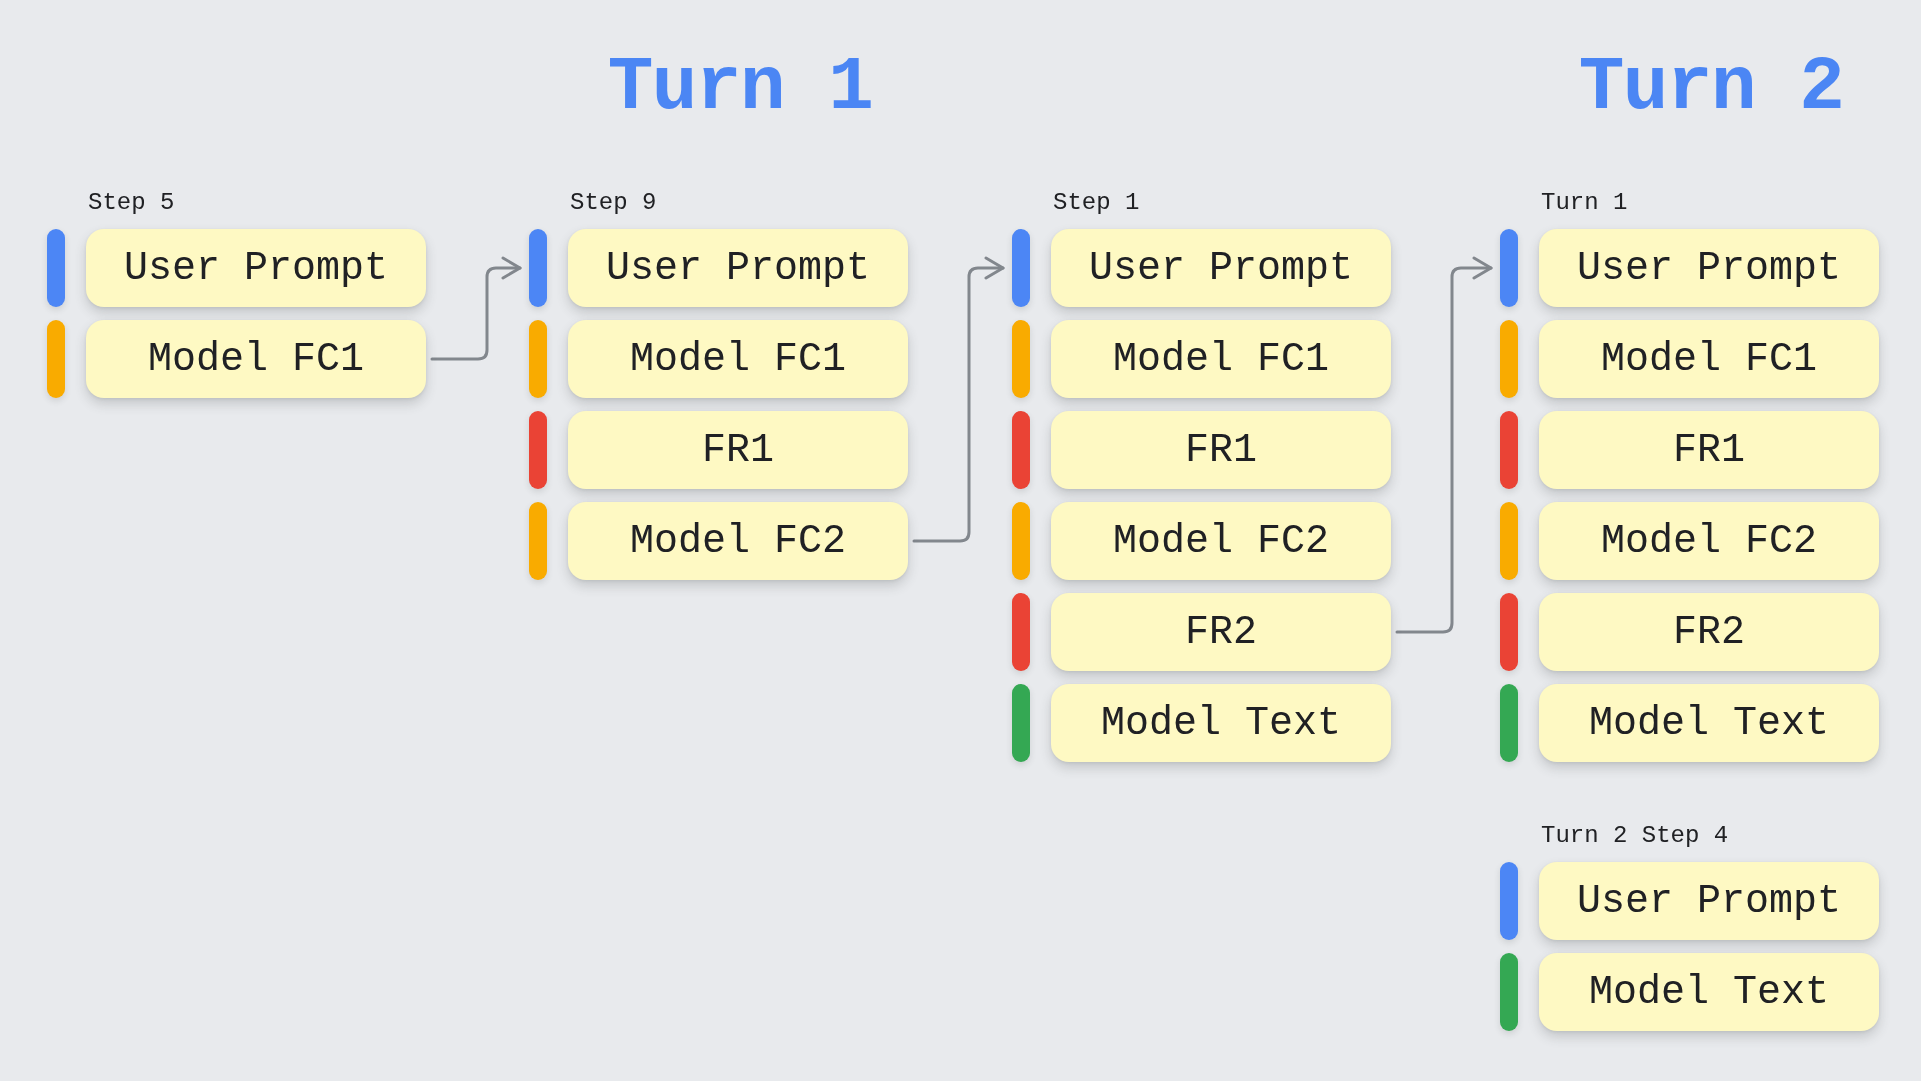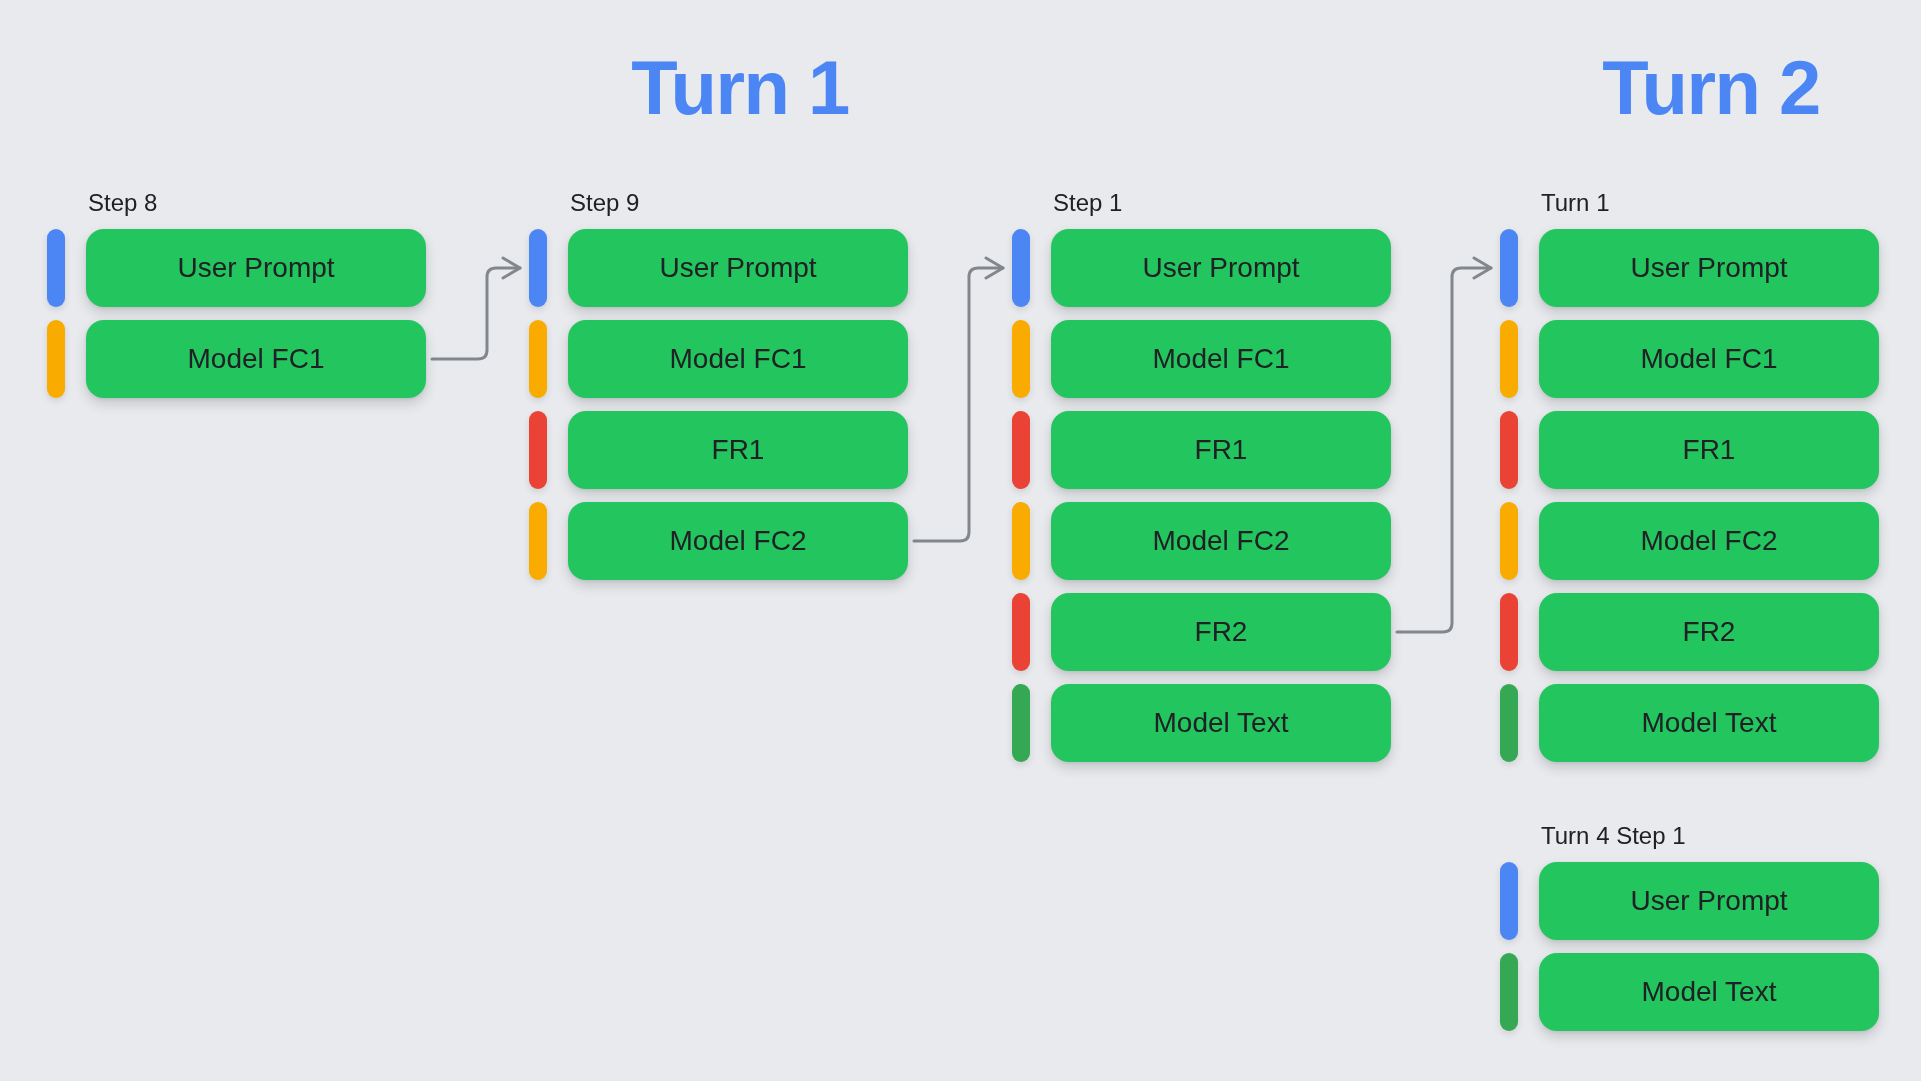--- a/index.html
+++ b/index.html
@@ -3,42 +3,42 @@
 <meta charset="utf-8">
 <style>
   html,body{margin:0;padding:0;}
   body{
     width:1921px;height:1081px;
     background:#e8eaed;
     font-family:"Liberation Sans",sans-serif;
     position:relative;overflow:hidden;
     -webkit-font-smoothing:antialiased;
   }
-  .canvas{position:absolute;inset:0;}
+  .canvas{position:absolute;inset:0;font-family:Liberation Mono, monospace;}
   .title{
     position:absolute;top:50px;
     transform:translateX(-50%);
     font-size:76px;font-weight:700;letter-spacing:-1.5px;
     white-space:nowrap;line-height:1;
   }
   .title-1{left:740px;}
   .title-2{left:1711px;text-align:center;}
   .col-label{
     position:absolute;
     font-size:24px;color:#202124;line-height:1.2;
     white-space:nowrap;
   }
   .bar{
     position:absolute;width:18px;border-radius:9px;
     box-shadow:0 3px 6px rgba(60,64,67,.15);
   }
   .box{
-    position:absolute;background:#22c55e;border-radius:18px;
+    position:absolute;background:#fef9c3;border-radius:18px;
     display:flex;align-items:center;justify-content:center;
-    font-size:28px;color:#202124;white-space:nowrap;
+    font-size:40px;color:#202124;white-space:nowrap;
     box-shadow:0 6px 12px rgba(60,64,67,.20), 0 1px 3px rgba(60,64,67,.10);
   }
   #arrows-svg{position:absolute;left:0;top:0;pointer-events:none;}
   .arrow{fill:none;stroke:#82878d;stroke-width:3;stroke-linejoin:round;stroke-linecap:round;}
 </style>
 </head>
 <body style="background: rgb(232, 234, 237);">
 
 <div class="canvas">
   <div class="title title-1" style="color: rgb(75, 134, 244);">Turn 1</div>
@@ -50,21 +50,21 @@
         <path d="M3,2 L20,12 L3,22" fill="none" stroke="#82878d" stroke-width="3" stroke-linecap="round" stroke-linejoin="round"></path>
       </marker>
     </defs>
   <path d="M 432 359 L 478 359 Q 487 359 487 350 L 487 277 Q 487 268 496 268 L 520 268" class="arrow" marker-end="url(#ah)"></path>
       <path d="M 914 541 L 960 541 Q 969 541 969 532 L 969 277 Q 969 268 978 268 L 1003 268" class="arrow" marker-end="url(#ah)"></path>
       <path d="M 1397 632 L 1443 632 Q 1452 632 1452 623 L 1452 277 Q 1452 268 1461 268 L 1491 268" class="arrow" marker-end="url(#ah)"></path>
     </svg>
 
   <div id="columns">
       <div>
-        <div class="col-label" style="left: 88px; top: 189px;">Step 8</div>
+        <div class="col-label" style="left: 88px; top: 189px;">Step 5</div>
         <div class="bar" style="left: 47px; top: 229px; height: 78px; background: rgb(76, 134, 245);"></div>
         <div class="box" style="left: 86px; top: 229px; width: 340px; height: 78px;">User Prompt</div>
         <div class="bar" style="left: 47px; top: 320px; height: 78px; background: rgb(249, 171, 0);"></div>
         <div class="box" style="left: 86px; top: 320px; width: 340px; height: 78px;">Model FC1</div>
       </div>
       <div>
         <div class="col-label" style="left: 570px; top: 189px;">Step 9</div>
         <div class="bar" style="left: 529px; top: 229px; height: 78px; background: rgb(76, 134, 245);"></div>
         <div class="box" style="left: 568px; top: 229px; width: 340px; height: 78px;">User Prompt</div>
         <div class="bar" style="left: 529px; top: 320px; height: 78px; background: rgb(249, 171, 0);"></div>
@@ -98,20 +98,20 @@
         <div class="bar" style="left: 1500px; top: 411px; height: 78px; background: rgb(234, 67, 53);"></div>
         <div class="box" style="left: 1539px; top: 411px; width: 340px; height: 78px;">FR1</div>
         <div class="bar" style="left: 1500px; top: 502px; height: 78px; background: rgb(249, 171, 0);"></div>
         <div class="box" style="left: 1539px; top: 502px; width: 340px; height: 78px;">Model FC2</div>
         <div class="bar" style="left: 1500px; top: 593px; height: 78px; background: rgb(234, 67, 53);"></div>
         <div class="box" style="left: 1539px; top: 593px; width: 340px; height: 78px;">FR2</div>
         <div class="bar" style="left: 1500px; top: 684px; height: 78px; background: rgb(52, 168, 83);"></div>
         <div class="box" style="left: 1539px; top: 684px; width: 340px; height: 78px;">Model Text</div>
       </div>
       <div>
-        <div class="col-label" style="left: 1541px; top: 822px;">Turn 4 Step 1</div>
+        <div class="col-label" style="left: 1541px; top: 822px;">Turn 2 Step 4</div>
         <div class="bar" style="left: 1500px; top: 862px; height: 78px; background: rgb(76, 134, 245);"></div>
         <div class="box" style="left: 1539px; top: 862px; width: 340px; height: 78px;">User Prompt</div>
         <div class="bar" style="left: 1500px; top: 953px; height: 78px; background: rgb(52, 168, 83);"></div>
         <div class="box" style="left: 1539px; top: 953px; width: 340px; height: 78px;">Model Text</div>
       </div>
     </div>
 </div>
 
 </body></html>

